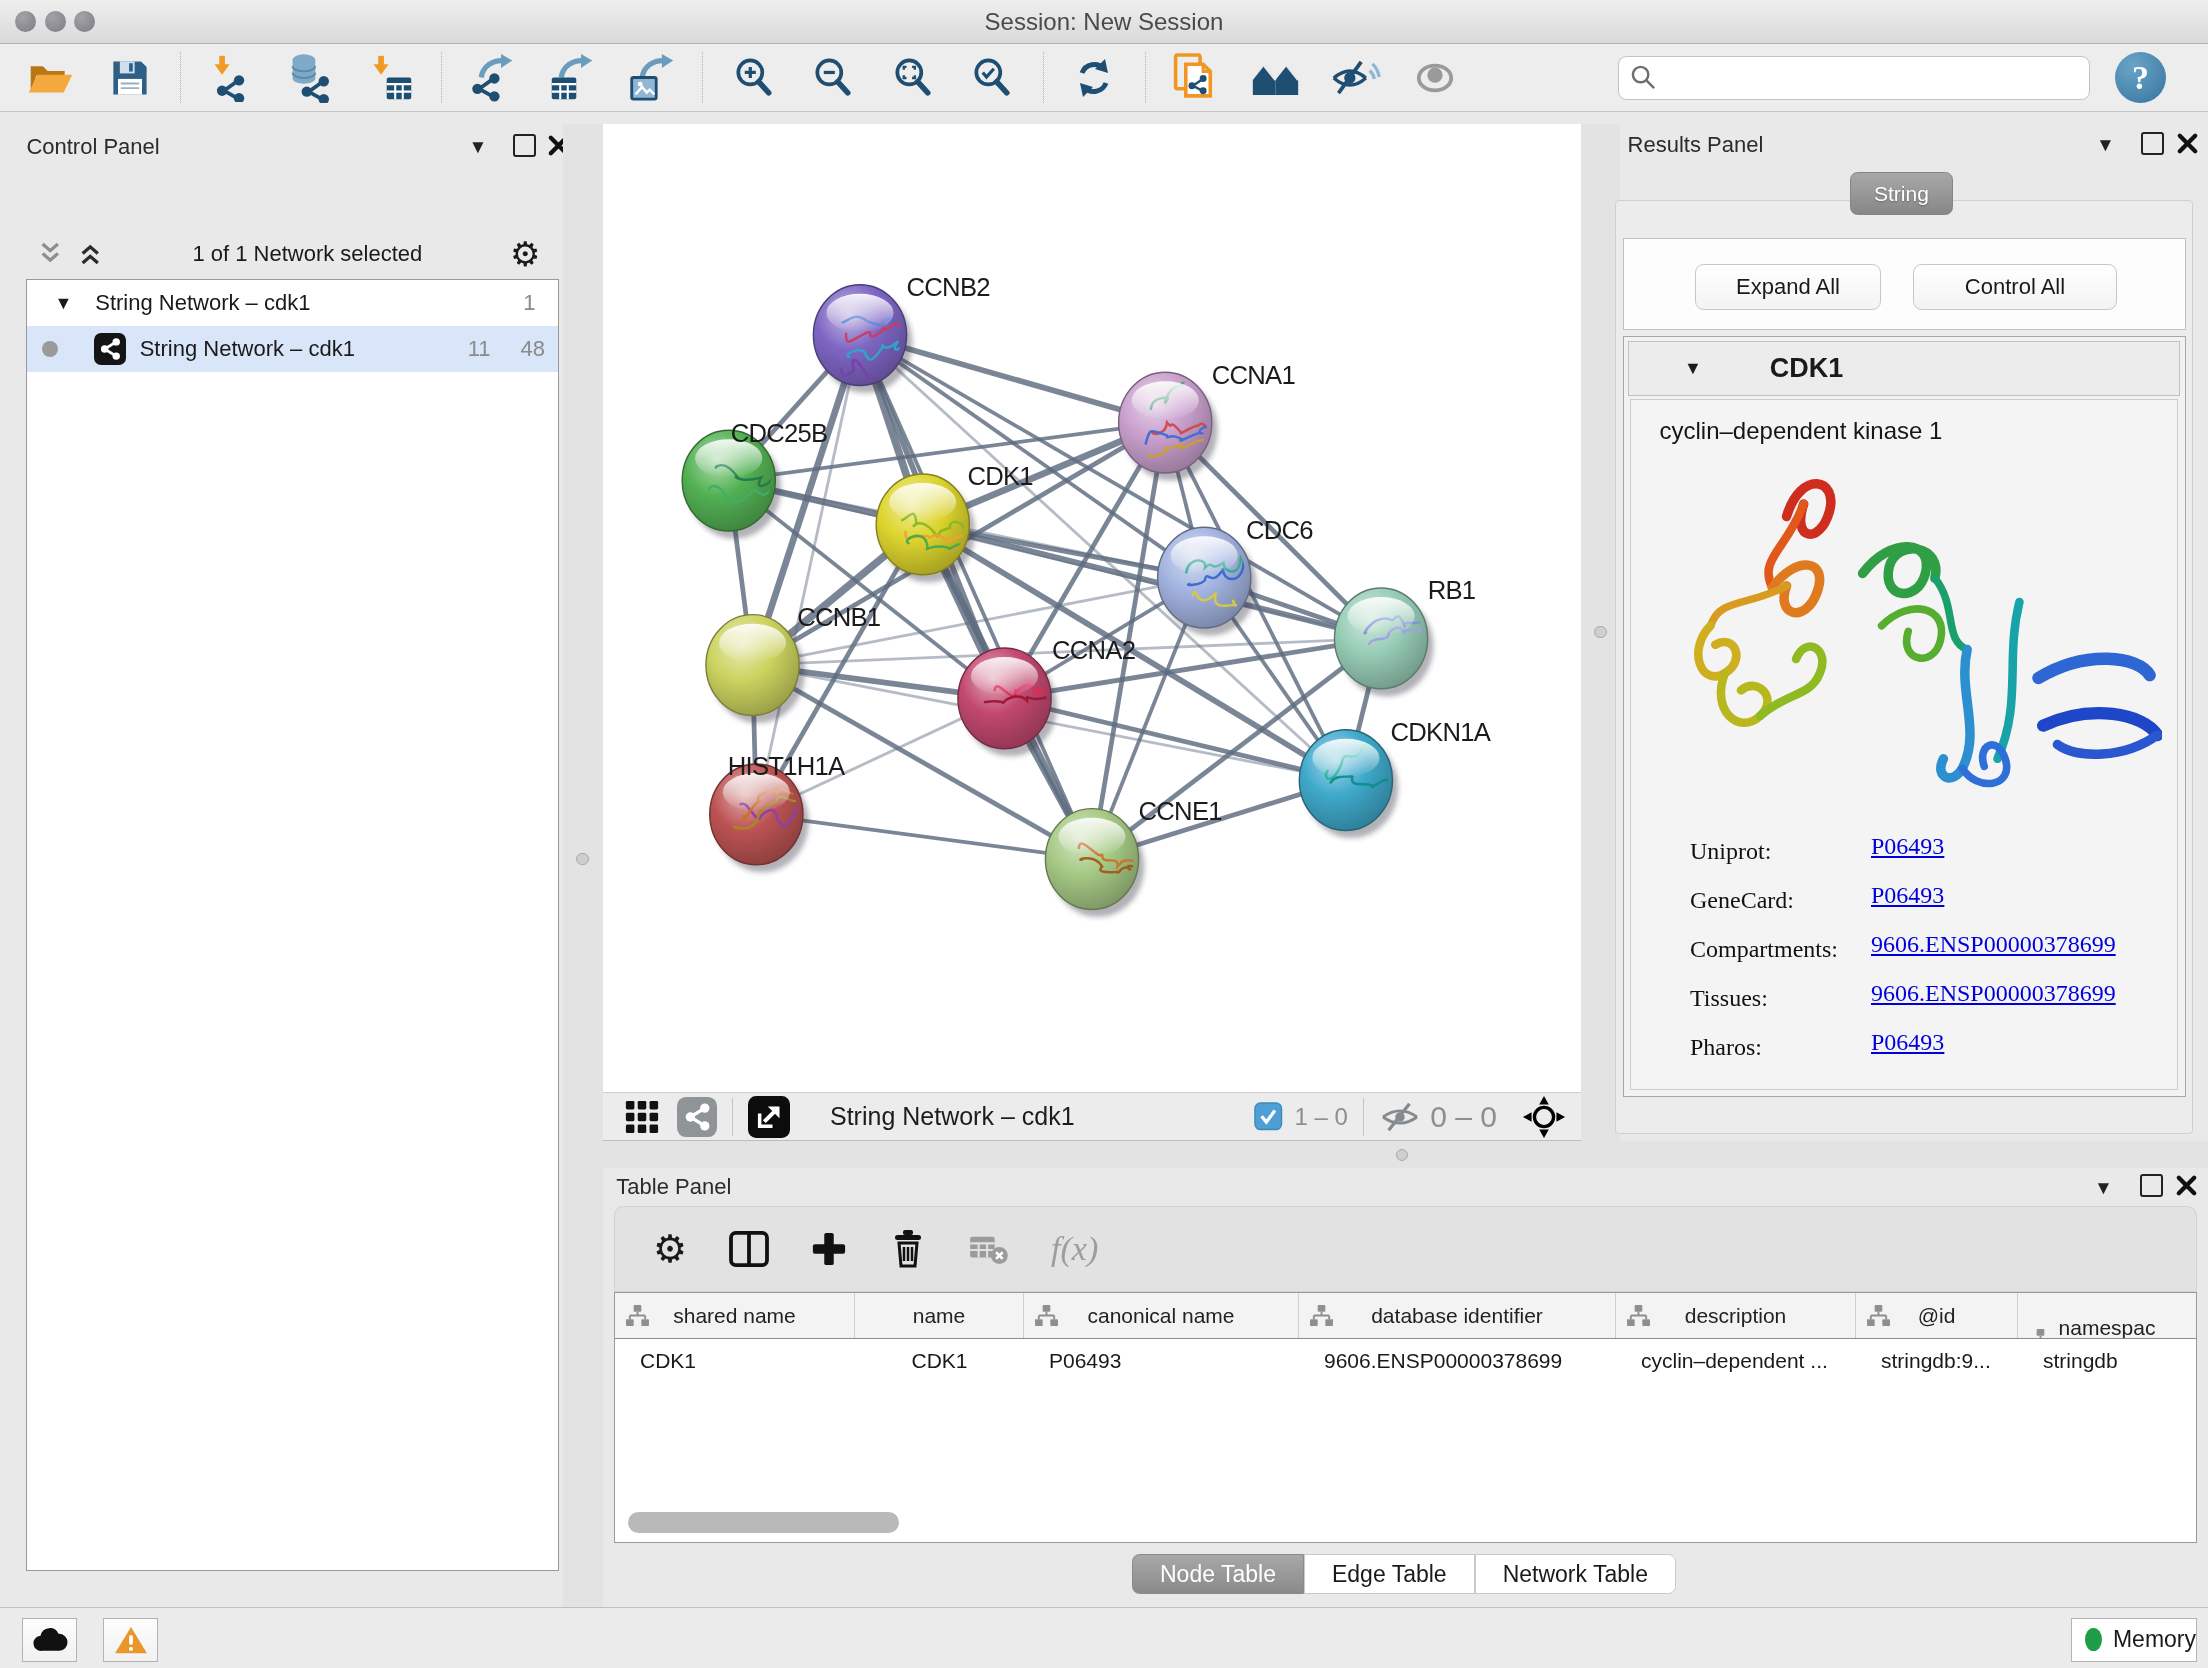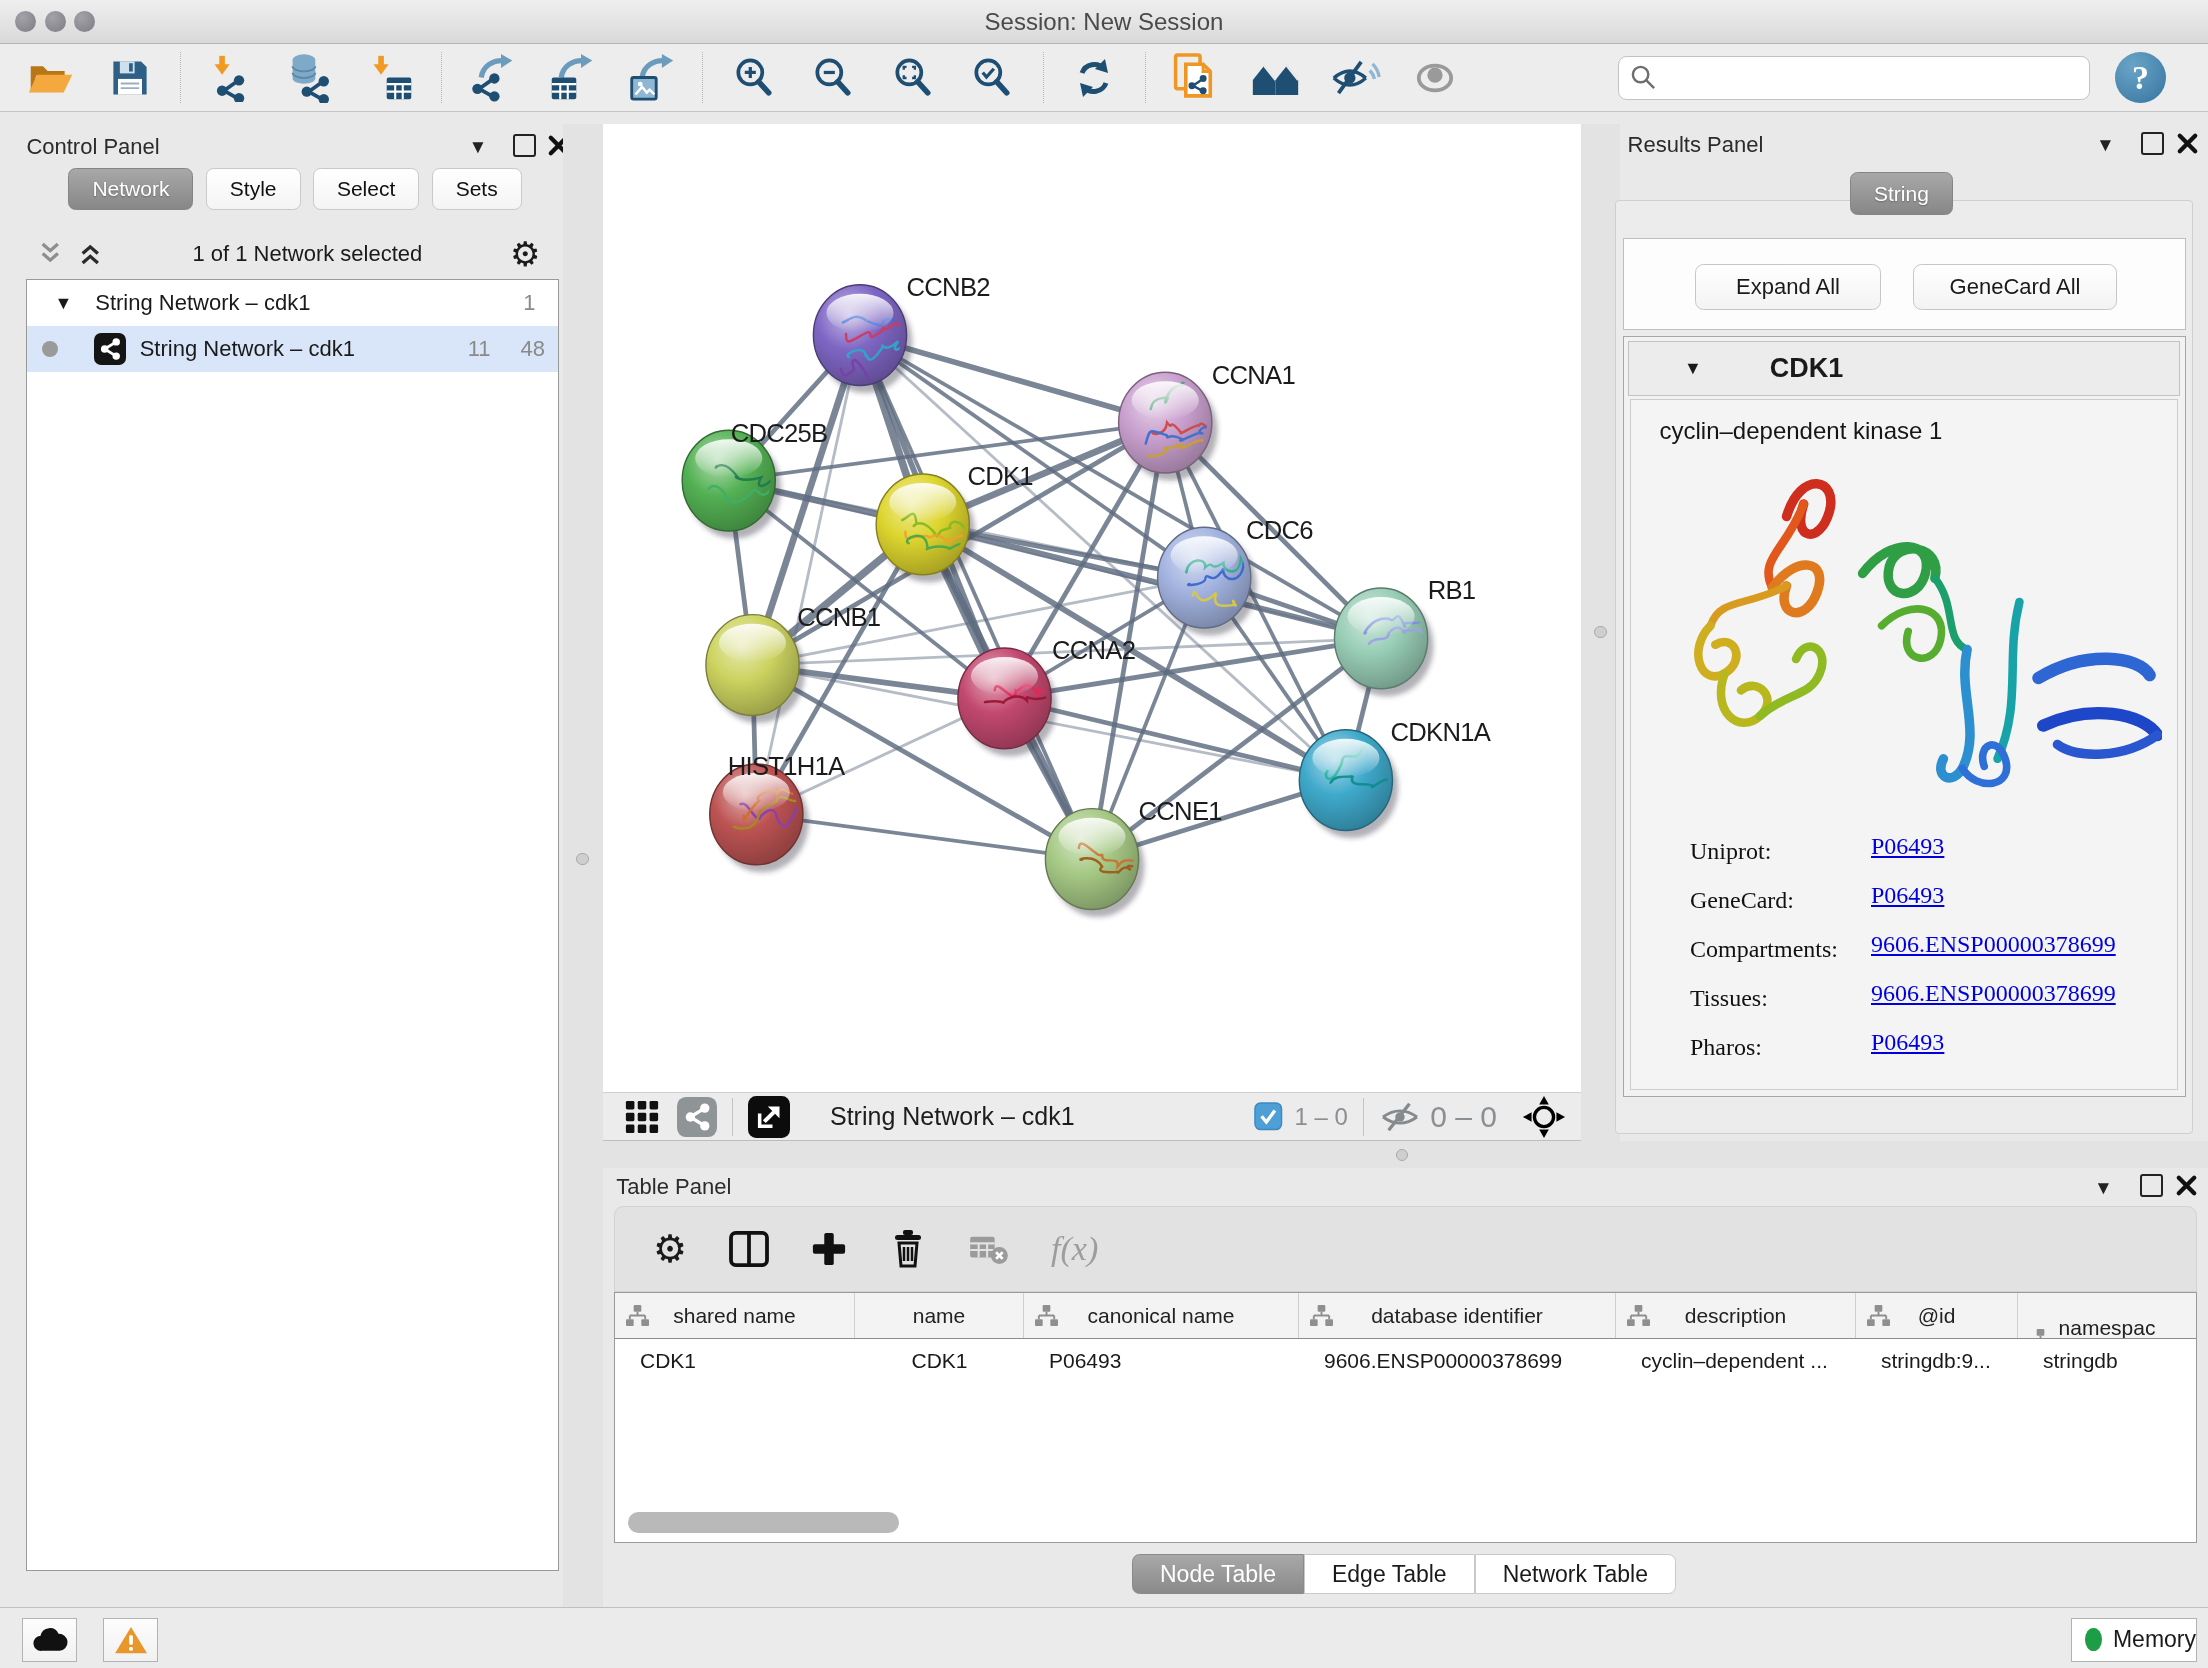--- a/index.html
+++ b/index.html
@@ -252,26 +252,20 @@
   </div>
 
   <div class="abs" style="left:11.4px;top:124px;width:552px;height:1484px">
     <div class="abs" style="left:15px;top:9.5px"><span class="panel-title">Control Panel</span></div>
     <span class="abs tri" style="left:457px;top:13.3px">▼</span>
     <span class="abs mini-sq" style="left:502px;top:9.5px"></span>
     <svg class="abs win-x" style="left:535px;top:8.6px" viewBox="0 0 26 26">
         <path d="M5 5l16 16M21 5L5 21" stroke="#111" stroke-width="4.5" stroke-linecap="round"></path>
       </svg>
 
-    <div class="abs" style="left:57px;top:44px;display:flex;gap:12.4px">
-      <div class="mtab selected">Network</div>
-      <div class="mtab">Style</div>
-      <div class="mtab">Select</div>
-      <div class="mtab">Sets</div>
-    </div>
 
     <div class="abs" style="left:0;top:105px;width:552px;height:49px;display:flex;align-items:center">
       <svg width="28.5" height="27" viewBox="0 0 30 28" style="margin-left:25px" fill="none" stroke="#8e8e8e" stroke-width="3.5">
           <path d="M7 4l8 7 8-7M7 14l8 7 8-7"></path>
         </svg>
       <svg width="28.5" height="27" viewBox="0 0 30 28" style="margin-left:11.4px" fill="none" stroke="#2b2b2b" stroke-width="3.5">
           <path d="M7 24l8-7 8 7M7 14l8-7 8 7"></path>
         </svg>
       <div style="flex:1;text-align:center;font-size:22px">1 of 1 Network selected</div>
       <span style="margin-right:23px;font-size:34px;line-height:1;font-family:'DejaVu Sans',sans-serif">⚙</span>
@@ -643,21 +637,21 @@
     <span class="abs tri" style="left:476px;top:11.4px">▼</span>
     <span class="abs mini-sq" style="left:521px;top:7.6px"></span>
     <svg class="abs win-x" style="left:555px;top:6.7px" viewBox="0 0 26 26">
         <path d="M5 5l16 16M21 5L5 21" stroke="#111" stroke-width="4.5" stroke-linecap="round"></path>
       </svg>
   </div>
   <div class="rp-outer"></div>
   <div class="abs mtab selected" style="left:1850px;top:172px;height:43px">String</div>
   <div class="rp-btnbox">
     <div class="rp-btn" style="left:71px;width:184px">Expand All</div>
-    <div class="rp-btn" style="left:289px;width:202px">GeneCard All</div>
+    <div class="rp-btn" style="left:289px;width:202px">Control All</div>
   </div>
   <div class="rp-pane"></div>
   <div class="rp-sechead">
     <span style="margin-left:55px;font-size:18px">▼</span>
     <span style="margin-left:68px;font-size:27px;font-weight:bold">CDK1</span>
   </div>
   <div class="rp-content">
     <div style="margin:17px 0 0 28.5px;font-size:24px;color:#161616">cyclin–dependent kinase 1</div>
     <svg width="518" height="371" viewBox="0 0 545 390" style="margin-left:13.3px" fill="none" stroke-linecap="round">
       <path d="M150 75 C165 25 205 35 195 70 C185 105 155 100 168 62" stroke="#cf2d1e" stroke-width="10"></path>

